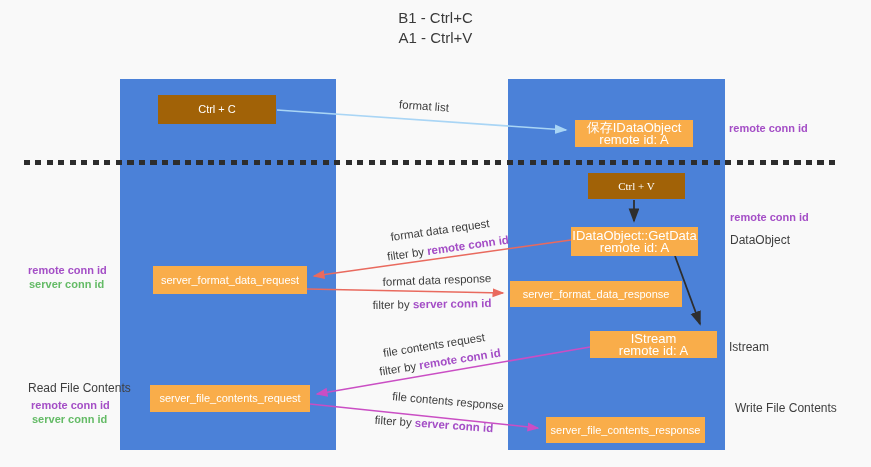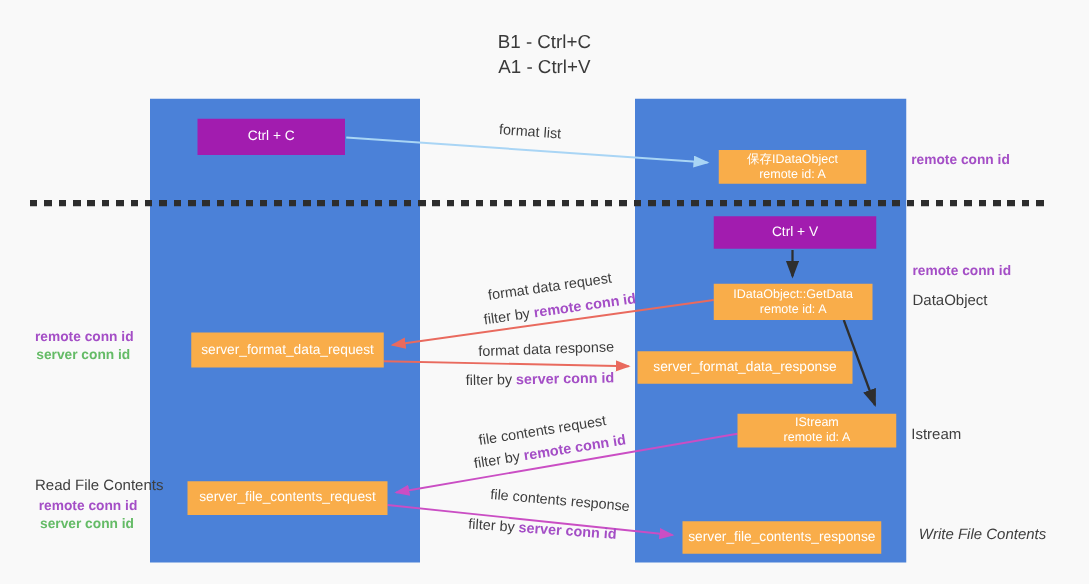--- a/index.html
+++ b/index.html
@@ -7,21 +7,21 @@
     font-family:"Liberation Sans","DejaVu Sans",sans-serif;
     background:#f9f9f9;
   }
   .canvas{
     position:relative;
     width:871px;height:467px;
     background:#f9f9f9;
     overflow:hidden;
   }
   .title{
-    position:absolute;left:0;top:24px;width:871px;
+    position:absolute;left:0;top:8px;width:871px;
     text-align:center;color:#3a3a3a;font-size:15px;line-height:20px;
   }
   .col-header{
     position:absolute;width:120px;text-align:center;
     color:#4f4f4f;font-size:12px;line-height:15px;
   }
   .column{
     position:absolute;top:79px;height:371px;
     background:#4b81d8;
   }
@@ -31,22 +31,22 @@
     position:absolute;left:24px;top:160px;width:812px;height:5px;
     background:repeating-linear-gradient(90deg,#2d2d2d 0 6px,transparent 6px 11.5px);
   }
   .arrows{position:absolute;left:0;top:0;pointer-events:none;}
   .box{
     position:absolute;display:flex;flex-direction:column;
     align-items:center;justify-content:center;
     color:#ffffff;text-align:center;font-size:11px;line-height:13px;
   }
   .box.orange{background:#f9ad4a;}
-  .box.green{background:#a21caf;}
-  .box.two-line{font-size:10px;line-height:12px;}
+  .box.green{background:#a16207;}
+  .box.two-line{font-size:13px;line-height:12px;}
   .side-label{
     position:absolute;font-size:11px;white-space:nowrap;
   }
   .bold-purple{color:#a44ec6;font-weight:bold;}
   .bold-green{color:#64bb66;font-weight:bold;}
   .dark{color:#3e3e3e;font-size:12px;}
   .arrow-label{
     position:absolute;font-size:11.5px;color:#3d3d3d;white-space:nowrap;
   }
   .arrow-label .bold-purple{font-size:11.5px;}
@@ -96,21 +96,21 @@
 
   <div class="box green" style="left:158px;top:95px;width:118px;height:29px;">
     <span>Ctrl + C</span>
   </div>
 
   <div class="box orange two-line" style="left:575px;top:120px;width:118px;height:27px;">
     <span>保存IDataObject</span>
     <span>remote id: A</span>
   </div>
 
-  <div class="box green" style="left:571px;top:173px;width:130px;height:26px;">
+  <div class="box green" style="left:588px;top:173px;width:97px;height:26px;font-family:Liberation Serif, serif;">
     <span>Ctrl + V</span>
   </div>
 
   <div class="box orange two-line" style="left:571px;top:227px;width:127px;height:29px;">
     <span>IDataObject::GetData</span>
     <span>remote id: A</span>
   </div>
 
   <div class="box orange" style="left:153px;top:266px;width:154px;height:28px;align-items:center;">
     <span>server_format_data_request</span>
@@ -152,21 +152,21 @@
 
   <div class="arrow-label" style="left:448px;top:401px;transform:translate(-50%,-50%) rotate(5deg);">file contents response</div>
   <div class="arrow-label" style="left:434px;top:424px;transform:translate(-50%,-50%) rotate(4deg);">
     <span>filter by </span><span class="bold-purple">server conn id</span>
   </div>
 
   <div class="side-label bold-purple" style="left:729px;top:122px;">remote conn id</div>
   <div class="side-label bold-purple" style="left:730px;top:211px;">remote conn id</div>
   <div class="side-label dark" style="left:730px;top:233px;">DataObject</div>
   <div class="side-label dark" style="left:729px;top:340px;">Istream</div>
-  <div class="side-label dark" style="left:735px;top:420px;font-style:italic;">Write File Contents</div>
+  <div class="side-label dark" style="left:735px;top:401px;">Write File Contents</div>
 
   <div class="side-label bold-purple" style="left:28px;top:264px;">remote conn id</div>
   <div class="side-label bold-green" style="left:29px;top:278px;">server conn id</div>
   <div class="side-label dark" style="left:28px;top:381px;">Read File Contents</div>
   <div class="side-label bold-purple" style="left:31px;top:399px;">remote conn id</div>
   <div class="side-label bold-green" style="left:32px;top:413px;">server conn id</div>
 
 </div>
 
 </body></html>

